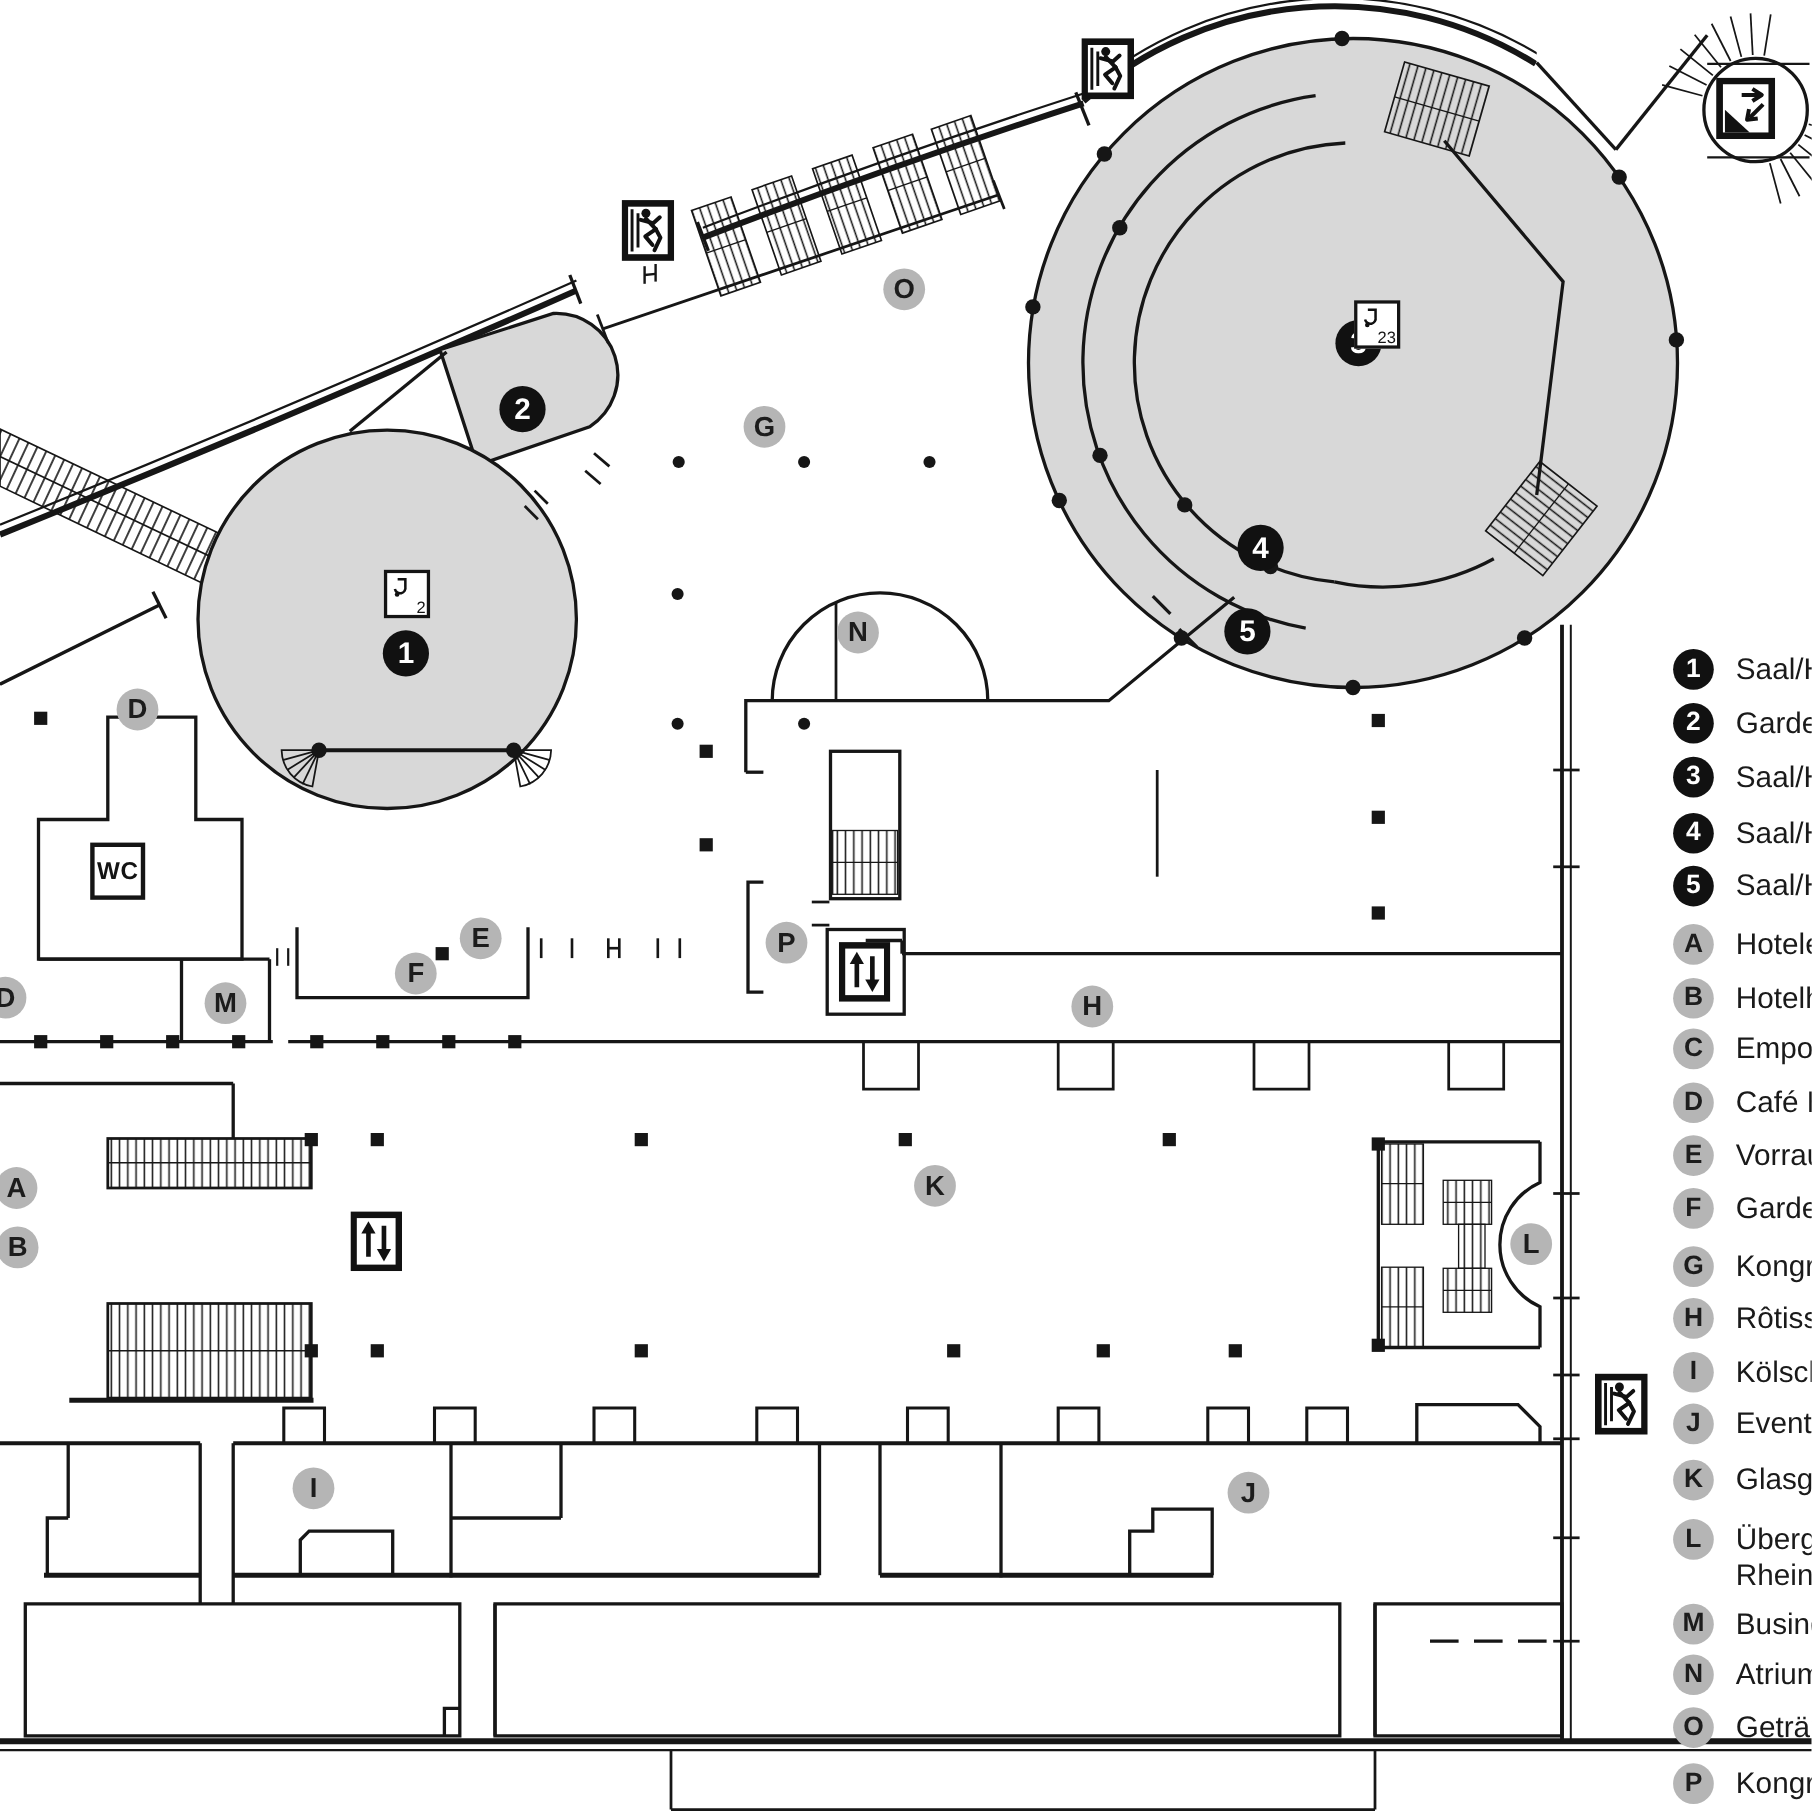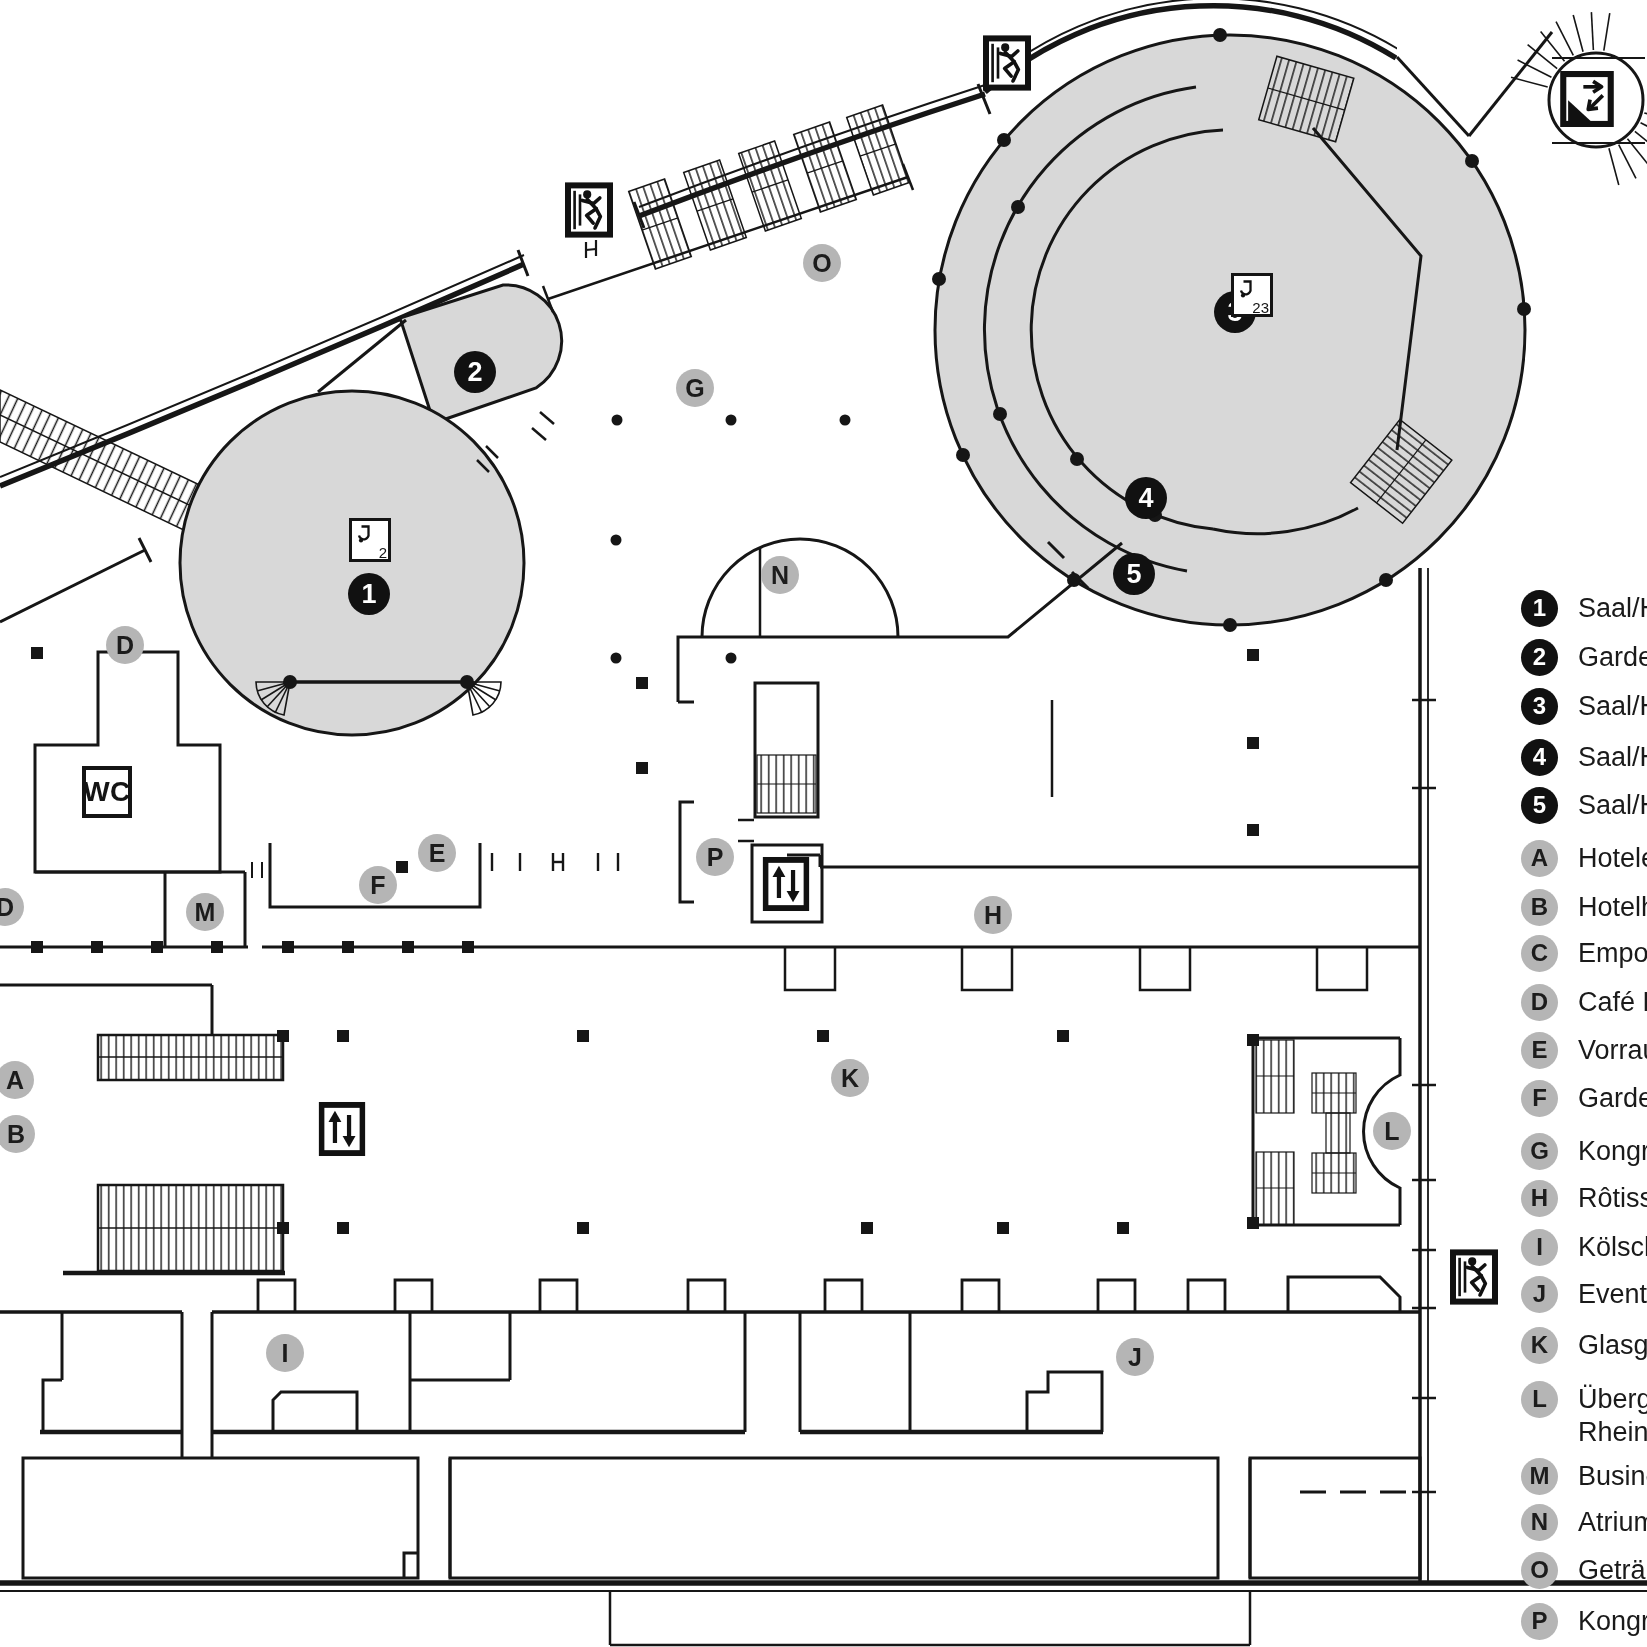--- a/index.html
+++ b/index.html
@@ -10,21 +10,21 @@
   #overlay{position:absolute;inset:0;}
   
   .marker{position:absolute;border-radius:50%;display:flex;align-items:center;
           justify-content:center;font-weight:bold;transform:translate(-50%,-50%);}
   .marker.hall{width:42px;height:42px;background:#111;color:#fff;font-size:27px;}
   .marker.area{width:38px;height:38px;background:#b5b5b5;color:#1c1c1c;font-size:25px;}
   
   .sign{position:absolute;transform:translate(-50%,-50%);}
   .sign-box{background:#fff;border:4px solid #141414;display:flex;align-items:center;
             justify-content:center;font-weight:bold;color:#141414;box-sizing:border-box;}
-  .wc-box{width:50px;height:52px;font-size:28px;letter-spacing:.5px;}
+  .wc-box{width:50px;height:52px;font-size:22px;letter-spacing:.5px;}
   .hook-box{width:42px;height:44px;position:relative;border-width:3px;}
   .hook-box svg{position:absolute;left:2px;top:2px;}
   .hook-sub{position:absolute;right:1px;bottom:-2px;font-size:15px;font-weight:normal;}
   
   #legend{position:absolute;inset:0;}
   .legend-row{position:absolute;display:flex;align-items:flex-start;gap:20px;}
   .legend-badge{width:37px;height:37px;border-radius:50%;display:flex;align-items:center;
                 justify-content:center;font-size:24px;font-weight:bold;flex:0 0 auto;}
   .legend-badge.hall{background:#111;color:#fff;}
   .legend-badge.area{background:#b5b5b5;color:#1c1c1c;}

